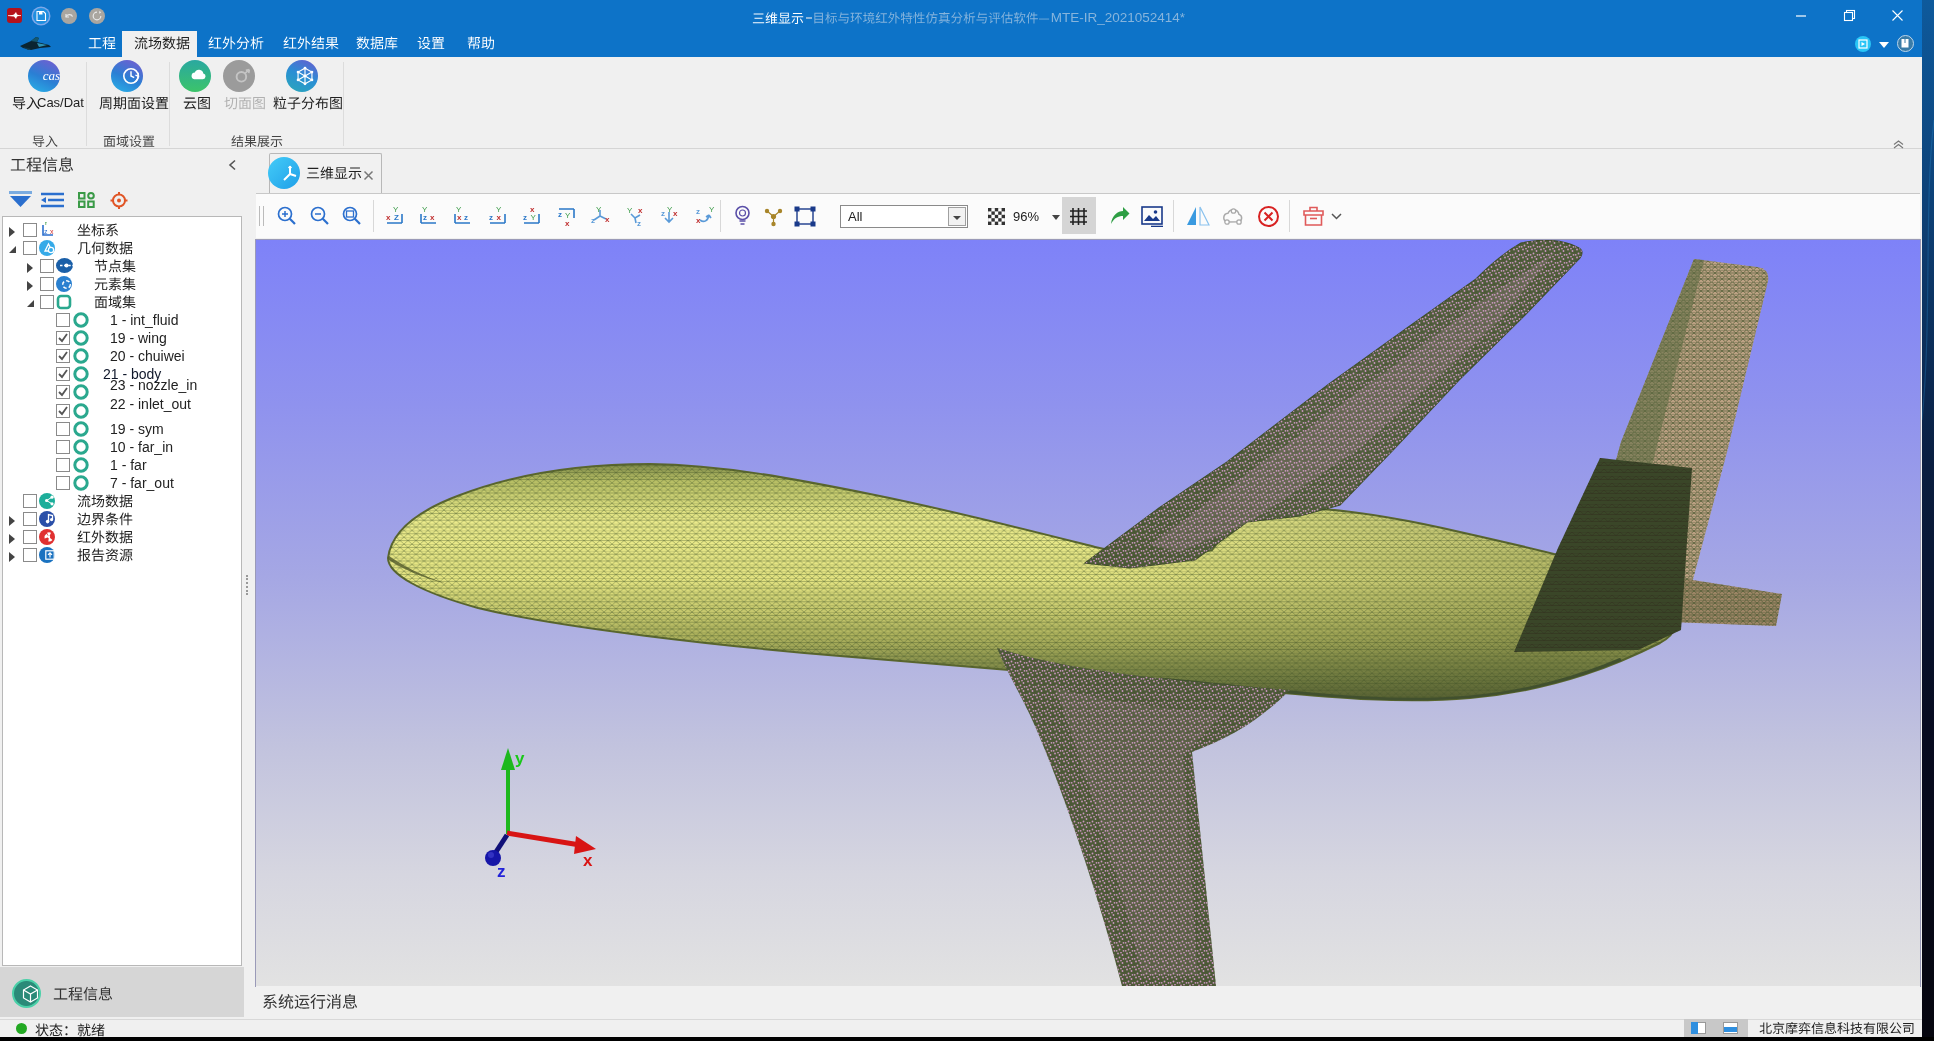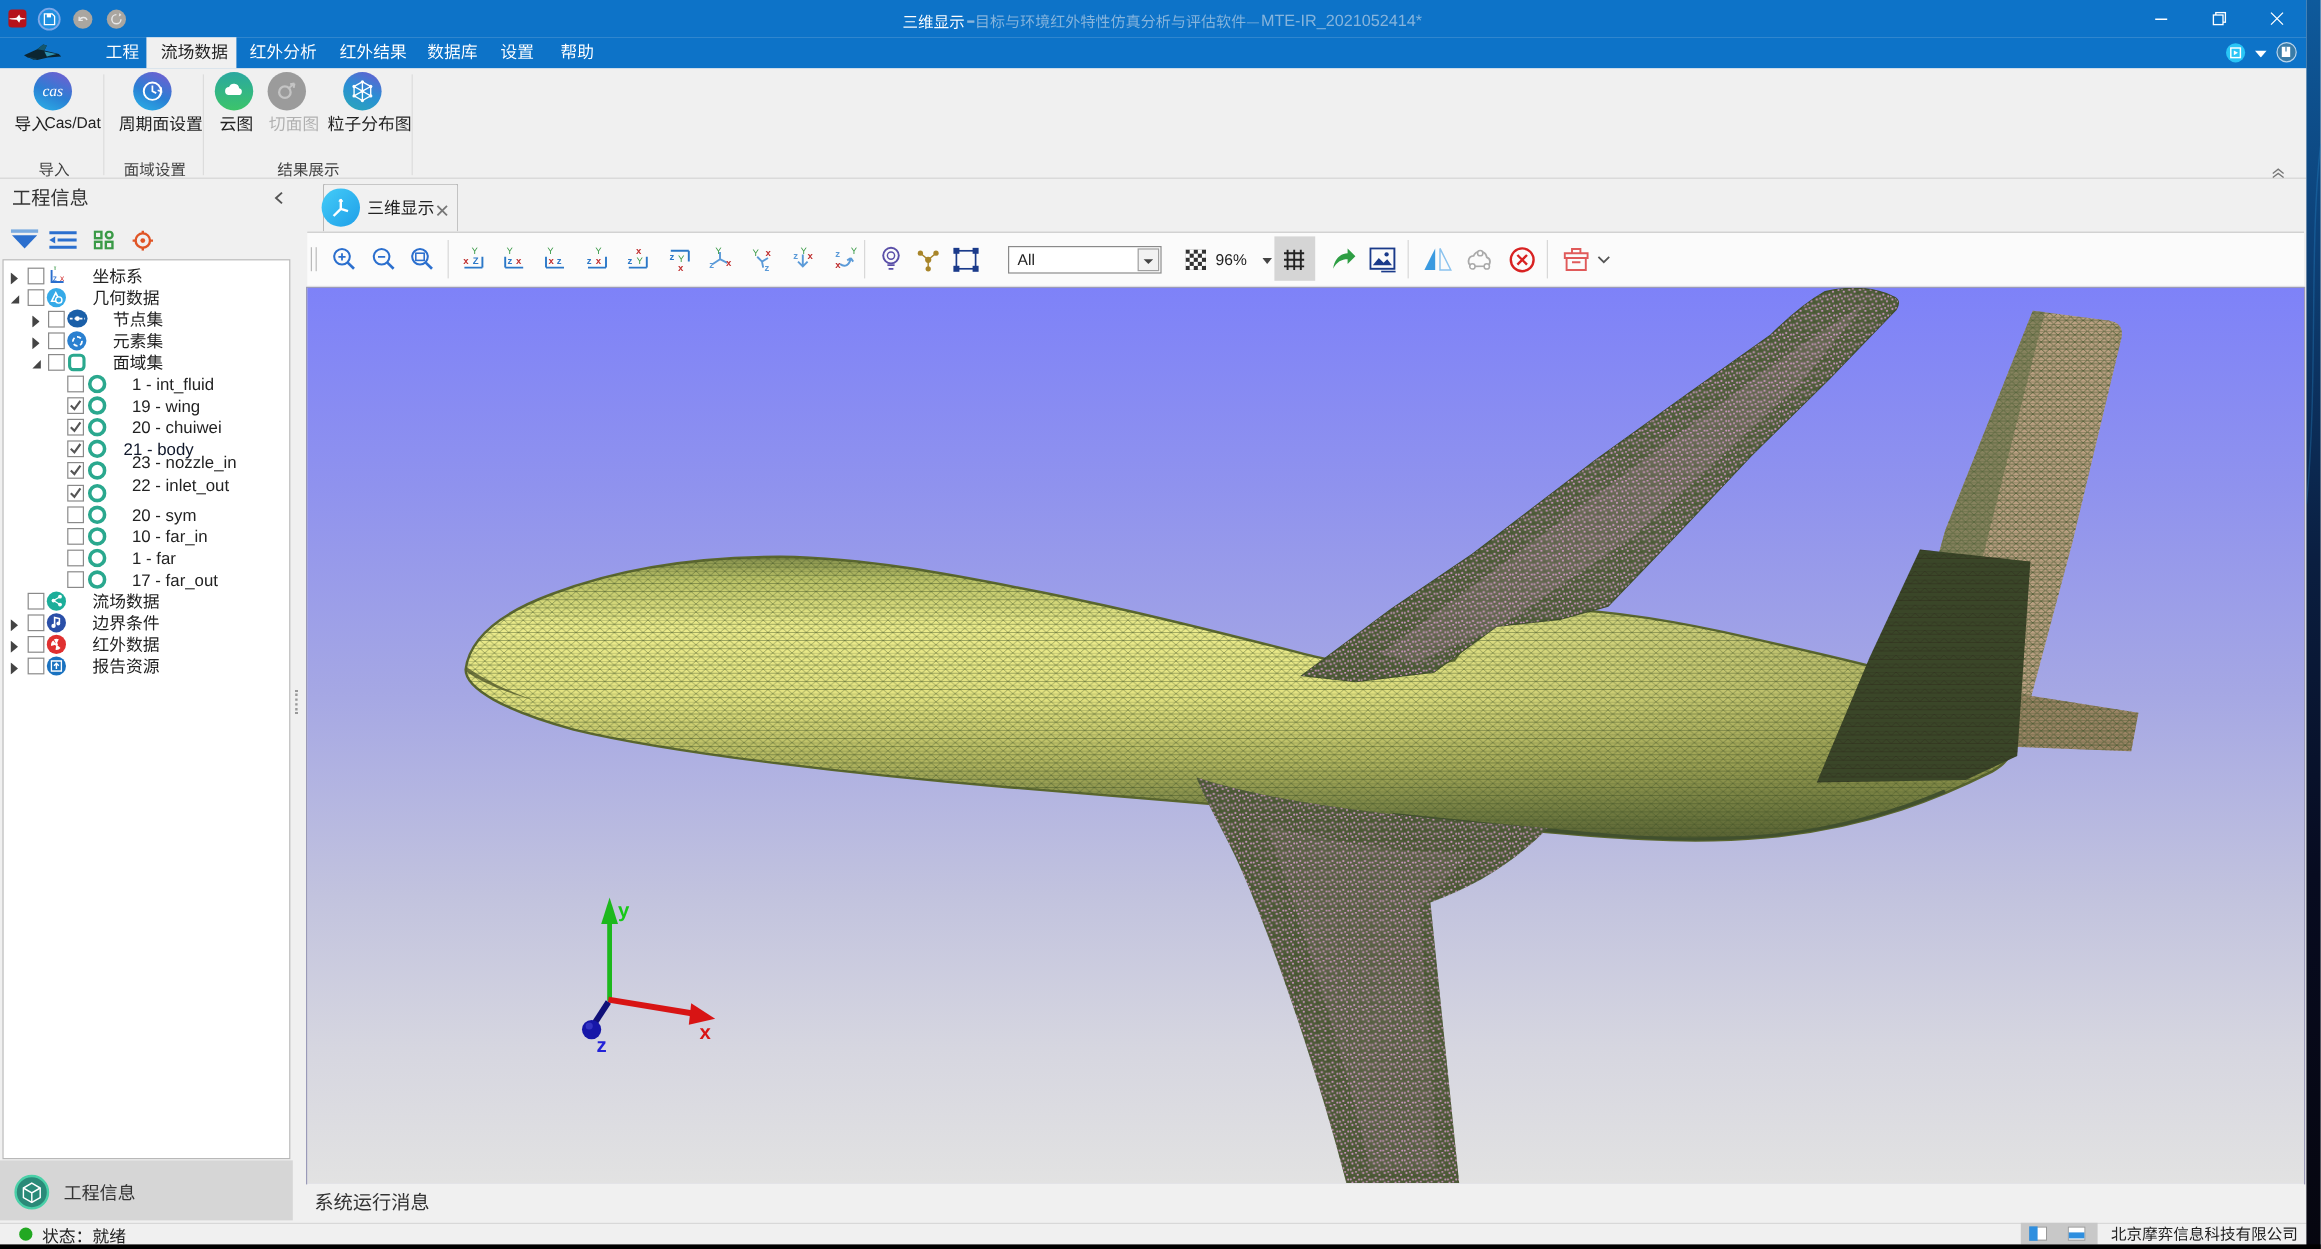--- a/index.html
+++ b/index.html
@@ -1,17 +1,17 @@
 <!DOCTYPE html>
 <html><head><meta charset="utf-8"><title>t</title><style>
 *{margin:0;padding:0;box-sizing:border-box}
 html,body{width:1934px;height:1041px;overflow:hidden;font-family:"Liberation Sans",sans-serif;position:relative;background:#f0f0f0}
 .abs{position:absolute}
 svg{display:block}
-.ctr{display:flex;align-items:center;justify-content:center}
+.ctr{display:flex;align-items:center;justify-content:flex-end}
 </style></head><body>
 
 <div class="abs" style="left:0;top:0;width:1922px;height:31px;background:#0d73c8"></div>
 <div class="abs" style="left:7px;top:8px;width:15px;height:15px;background:#b5121b;border-radius:3px">
 <svg width="15" height="15" viewBox="0 0 15 15">
       <path d="M2 8 L7 6.5 L9 4 L10 6.5 L13 7.5 L10 8.5 L9 11 L7 8.5 Z" fill="#fff"></path>
       <path d="M1 7.6 H14" stroke="#fff" stroke-width="0.8"></path>
     </svg>
   </div>
 <div class="abs" style="left:33px;top:8px;width:16px;height:16px;border-radius:50%;background:#1f8fe0;box-shadow:0 0 0 1.5px #7ea8e8">
@@ -417,36 +417,36 @@
     </svg>
   </div>
 <svg class="abs" style="left:73px;top:402.5000000000001px" width="16" height="16" viewBox="0 0 16 16">
     <circle cx="8" cy="8" r="6.2" fill="none" stroke="#2aa88e" stroke-width="3"></circle>
   </svg>
 <div class="abs" style="left:110px;top:396px;font-size:14px;color:#222;white-space:pre">22 - inlet_out</div>
 <div class="abs" style="left:56px;top:421.5500000000001px;width:14px;height:14px;background:#fff;border:1px solid #8a8a8a"></div>
 <svg class="abs" style="left:73px;top:420.5500000000001px" width="16" height="16" viewBox="0 0 16 16">
     <circle cx="8" cy="8" r="6.2" fill="none" stroke="#2aa88e" stroke-width="3"></circle>
   </svg>
-<div class="abs" style="left:110px;top:420.5500000000001px;font-size:14px;color:#222;white-space:pre">20 - sym</div>
+<div class="abs" style="left:110px;top:420.5500000000001px;font-size:14px;color:#222;white-space:pre">19 - sym</div>
 <div class="abs" style="left:56px;top:439.60000000000014px;width:14px;height:14px;background:#fff;border:1px solid #8a8a8a"></div>
 <svg class="abs" style="left:73px;top:438.60000000000014px" width="16" height="16" viewBox="0 0 16 16">
     <circle cx="8" cy="8" r="6.2" fill="none" stroke="#2aa88e" stroke-width="3"></circle>
   </svg>
 <div class="abs" style="left:110px;top:438.60000000000014px;font-size:14px;color:#222;white-space:pre">10 - far_in</div>
 <div class="abs" style="left:56px;top:457.65000000000015px;width:14px;height:14px;background:#fff;border:1px solid #8a8a8a"></div>
 <svg class="abs" style="left:73px;top:456.65000000000015px" width="16" height="16" viewBox="0 0 16 16">
     <circle cx="8" cy="8" r="6.2" fill="none" stroke="#2aa88e" stroke-width="3"></circle>
   </svg>
 <div class="abs" style="left:110px;top:456.65000000000015px;font-size:14px;color:#222;white-space:pre">1 - far</div>
 <div class="abs" style="left:56px;top:475.70000000000016px;width:14px;height:14px;background:#fff;border:1px solid #8a8a8a"></div>
 <svg class="abs" style="left:73px;top:474.70000000000016px" width="16" height="16" viewBox="0 0 16 16">
     <circle cx="8" cy="8" r="6.2" fill="none" stroke="#2aa88e" stroke-width="3"></circle>
   </svg>
-<div class="abs" style="left:110px;top:474.70000000000016px;font-size:14px;color:#222;white-space:pre">17 - far_out</div>
+<div class="abs" style="left:110px;top:474.70000000000016px;font-size:14px;color:#222;white-space:pre">7 - far_out</div>
 <div class="abs" style="left:23px;top:493.75000000000017px;width:14px;height:14px;background:#fff;border:1px solid #8a8a8a"></div>
 <div class="abs ctr" style="left:39px;top:492.75000000000017px;width:16px;height:16px;border-radius:50%;background:#1cae9a">
     <svg width="11" height="11" viewBox="0 0 11 11">
       <g fill="#fff">
         <circle cx="8" cy="2.2" r="1.6"></circle>
         <circle cx="2.6" cy="5.5" r="1.6"></circle>
         <circle cx="8" cy="8.8" r="1.6"></circle>
       </g>
       <path d="M8 2.2 L2.6 5.5 L8 8.8" stroke="#fff" stroke-width="1" fill="none"></path>
     </svg>

